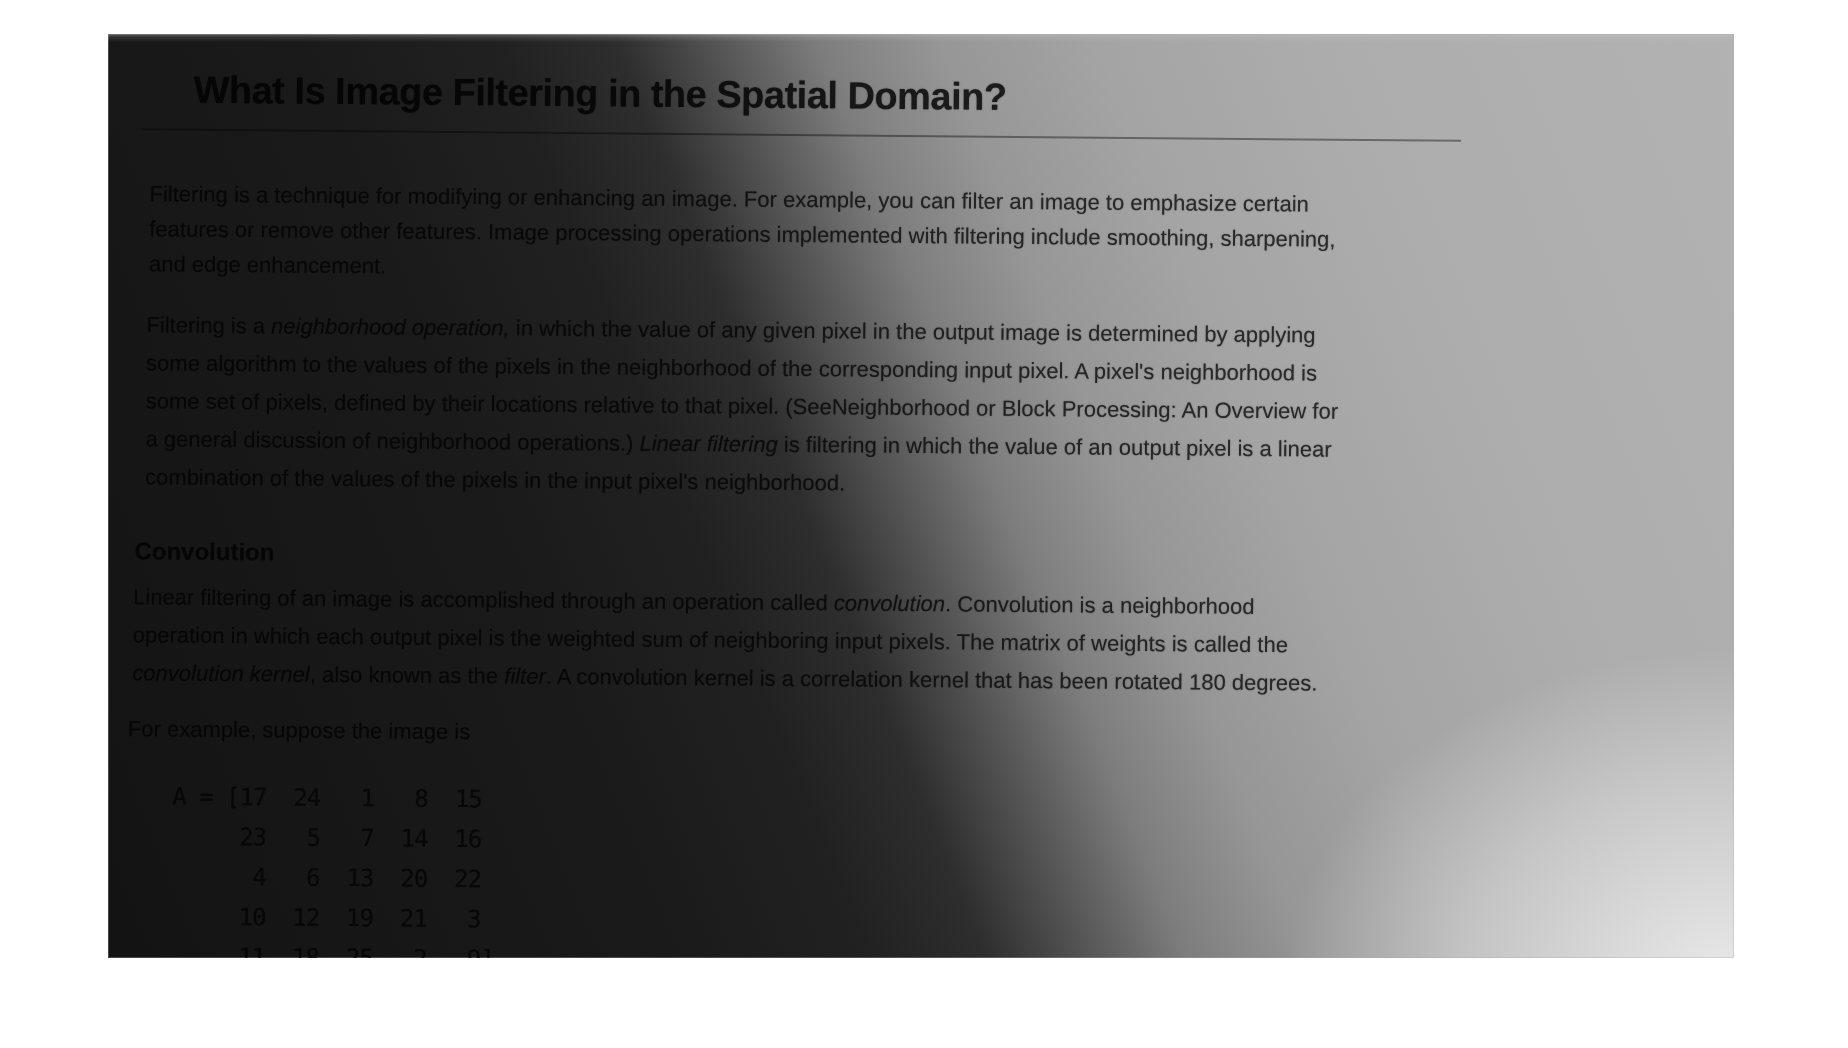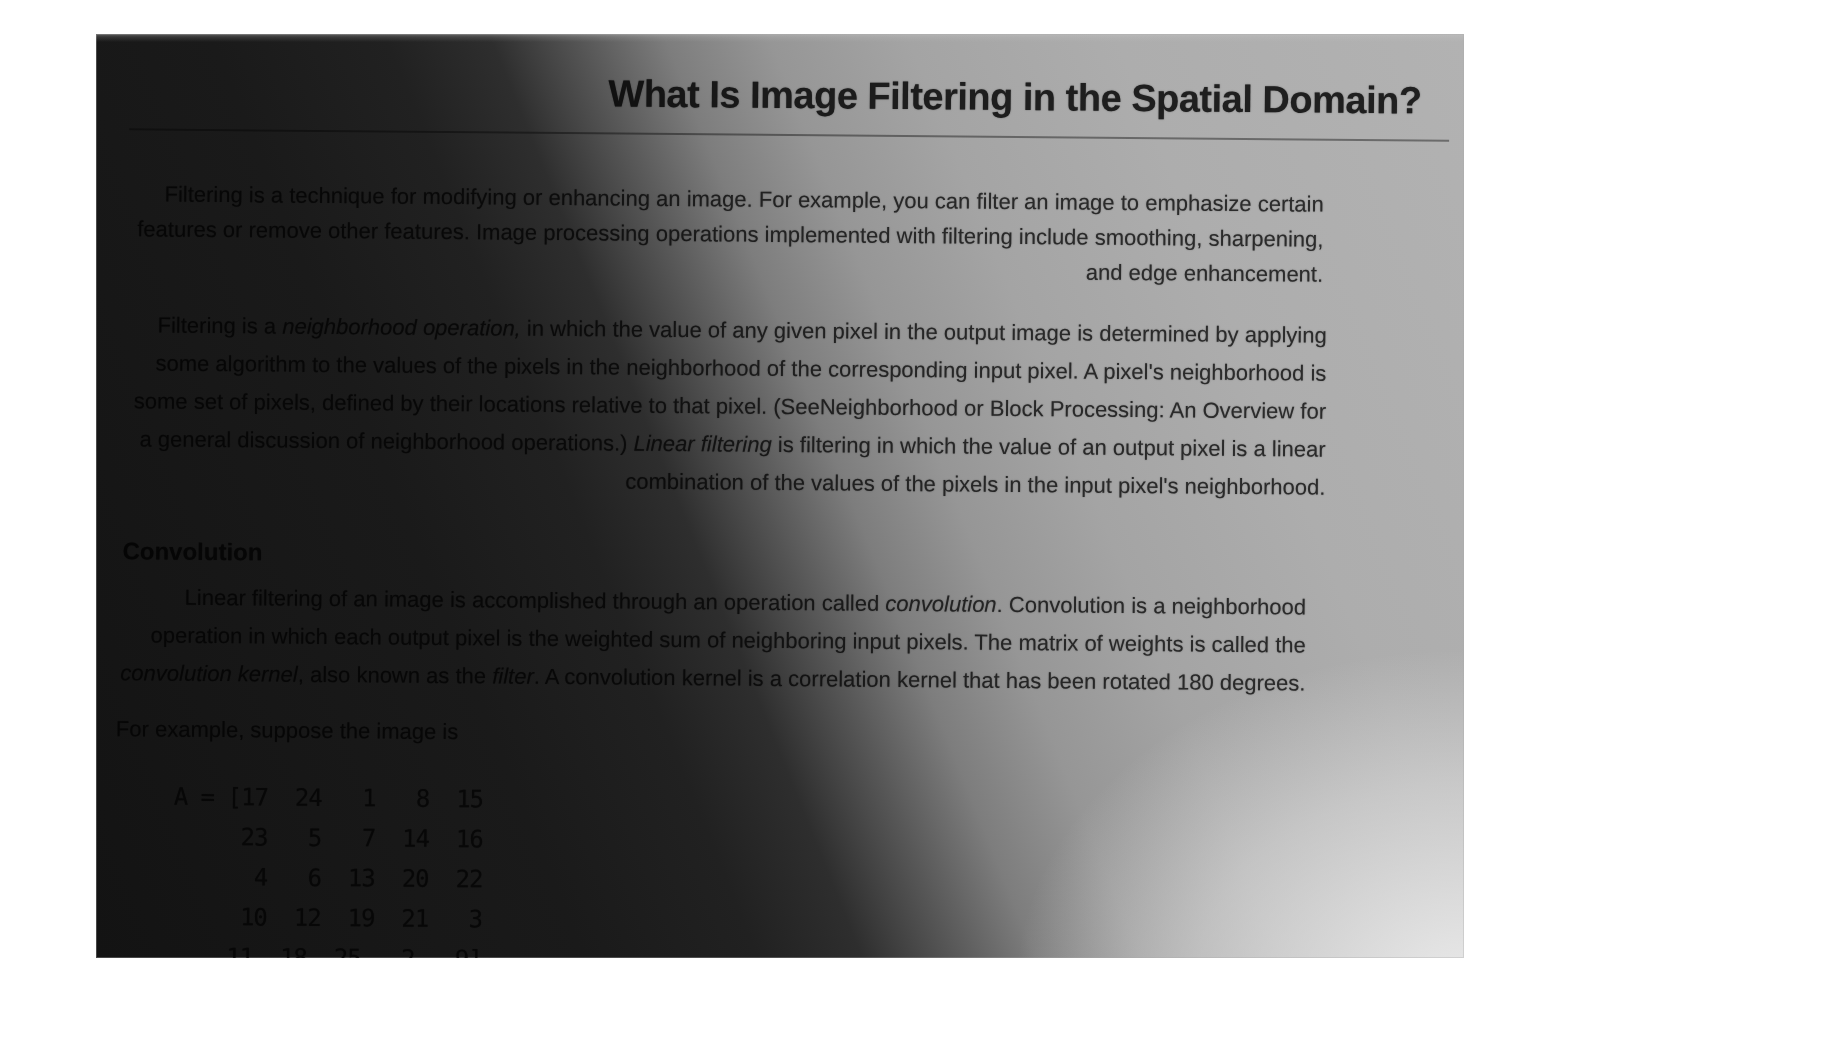--- a/index.html
+++ b/index.html
@@ -1,31 +1,30 @@
 <!DOCTYPE html>
 <html><head>
 <meta charset="utf-8">
 <style>
   html,body{margin:0;padding:0;background:#ffffff;}
   body{width:1848px;height:1048px;position:relative;overflow:hidden;
        font-family:"Liberation Sans",sans-serif;}
 
   
   .photo{
-    position:absolute;left:96px;top:34px;width:1368px;height:924px;
+    position:absolute;left:108px;top:34px;width:1626px;height:924px;
     overflow:hidden;
     background:
       linear-gradient(180deg, rgba(205,205,205,0.38) 0px, rgba(205,205,205,0.16) 3px, rgba(0,0,0,0) 8px),
       radial-gradient(640px 480px at 100% 103%, rgba(244,244,244,0.85) 0%, rgba(230,230,230,0.48) 42%, rgba(220,220,220,0) 70%),
       linear-gradient(68deg,
         #131313 0%, #1a1a1a 28%, #212121 38%, #2e2e2e 44%,
         #555555 49%, #7d7d7d 54%, #969696 60%, #a4a4a4 68%,
         #adadad 80%, #b2b2b2 100%);
     box-shadow: inset 0 0 0 1px rgba(170,170,170,0.35);
-    text-align: right;
   }
 
   
   .ink{
     position:absolute;left:0;top:0;width:100%;height:100%;
     transform:rotate(0.5deg);transform-origin:0 0;
     mix-blend-mode:multiply;
   }
 
   .page-title{

